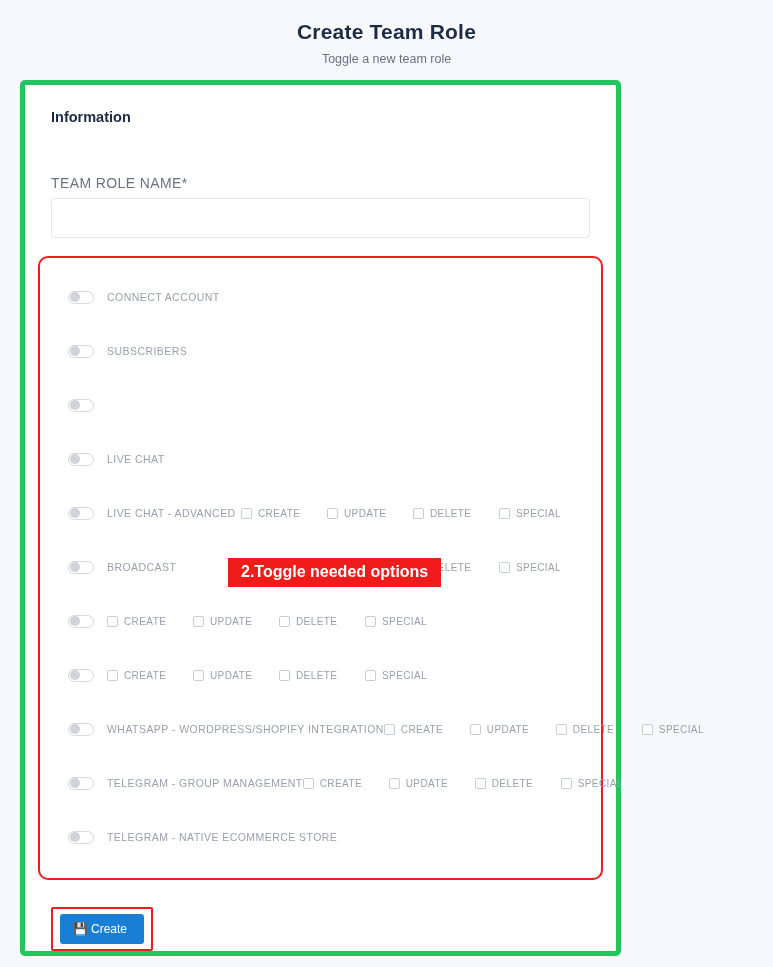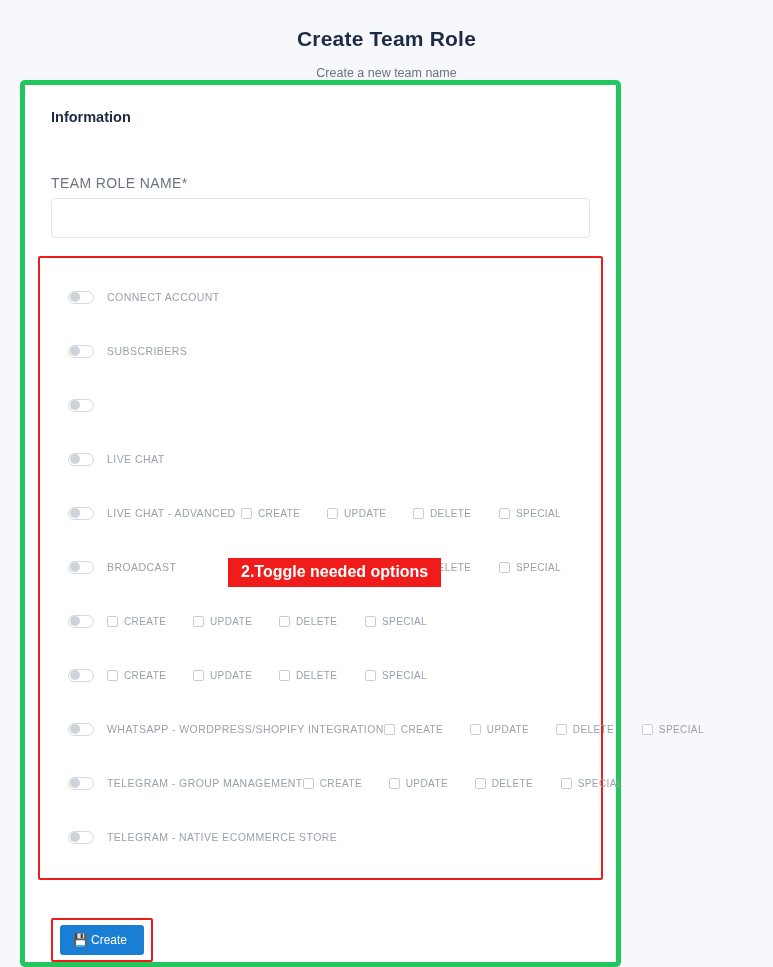--- a/index.html
+++ b/index.html
@@ -20,21 +20,21 @@
   }
   .page-header {
     text-align: center;
     padding-top: 12px;
   }
   .page-title {
     font-size: 21px;
     font-weight: bold;
     color: #1d2b45;
     letter-spacing: 0.2px;
-    margin: 15px;
+    margin: 8px;
   }
   .page-subtitle {
     font-size: 12.5px;
     color: #6b7280;
     margin-top: 8px;
   }
   .card {
     position: absolute;
     left: 20px;
     top: 80px;
@@ -65,23 +65,23 @@
     height: 40px;
     border: 1px solid #e2e5ec;
     border-radius: 4px;
     padding: 0 12px;
     font-size: 13px;
     color: #333;
     background: #fff;
     outline: none;
   }
   .perm-area {
-    margin: 18px 13px 16px 13px;
+    margin: 18px 13px 5px 13px;
     border: 2px solid #f01c1c;
-    border-radius: 2px;
+    border-radius: 10px;
     padding: 12px 0 14px 0;
     position: relative;
   }
   .perm-row {
     display: flex;
     align-items: center;
     height: 54px;
     padding: 0 18px 0 28px;
   }
   .toggle {
@@ -180,21 +180,21 @@
   #callout-1 { left: 238px; top: 193px; }
   #callout-2 { left: 228px; top: 558px; }
 </style>
 </head>
 <body>
 
 <div class="page">
 
   <div class="page-header">
     <h1 class="page-title">Create Team Role</h1>
-    <div class="page-subtitle">Create a new team name</div>
+    <div class="page-subtitle">Toggle a new team role</div>
   </div>
 
   <div class="card">
     <div class="card-heading">Information</div>
 
     <div class="field-block">
       <div class="field-label">TEAM ROLE NAME*</div>
       <input class="text-input" type="text" placeholder="" style="">
     </div>
 

